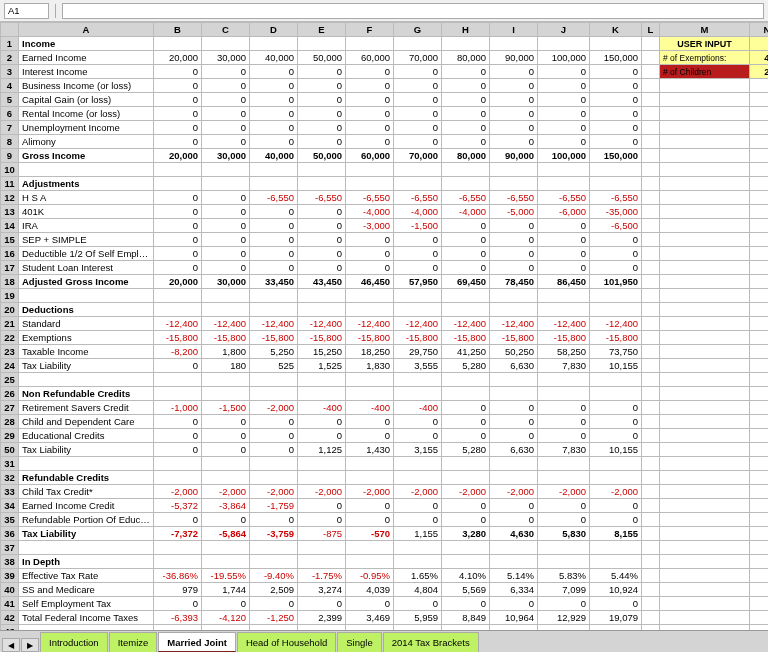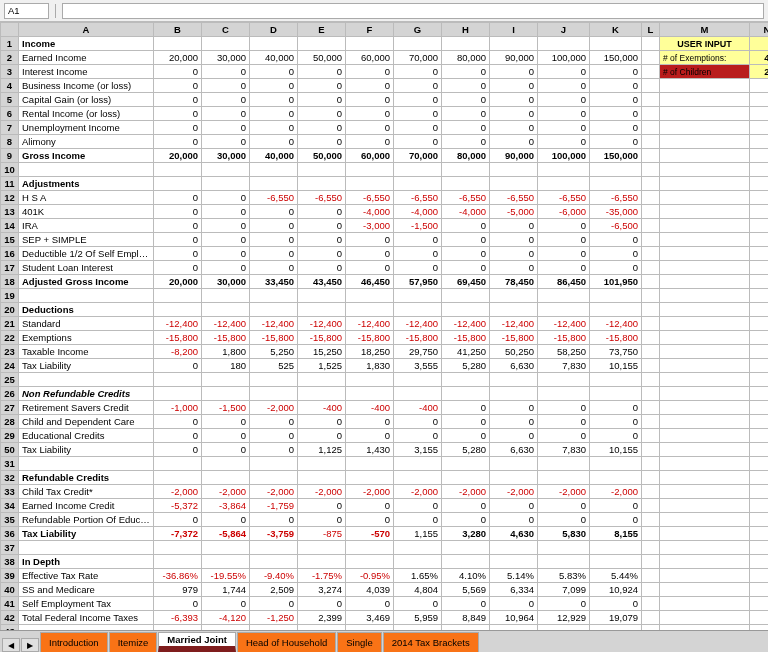--- a/index.html
+++ b/index.html
@@ -28,22 +28,22 @@
     col.col-g { width: 48px; }
     col.col-h { width: 48px; }
     col.col-i { width: 48px; }
     col.col-j { width: 52px; }
     col.col-k { width: 52px; }
     col.col-l { width: 18px; }
     col.col-m { width: 90px; }
     col.col-n { width: 35px; }
     
     .tab-bar { display: flex; align-items: flex-end; background: #d4d4d4; height: 22px; border-top: 1px solid #999; padding: 0 2px; gap: 1px; overflow: hidden; }
-    .tab { background: #f97316; border: 1px solid #aaa; border-bottom: none; padding: 2px 8px; font-size: 9.5px; cursor: pointer; height: 20px; display: flex; align-items: center; }
-    .tab.active { background: #fff; border-bottom: 6px solid #7f1d1d; font-weight: bold; }
+    .tab { background: #bef264; border: 1px solid #aaa; border-bottom: none; padding: 2px 8px; font-size: 9.5px; cursor: pointer; height: 20px; display: flex; align-items: center; }
+    .tab.active { background: #fff; border-bottom: 1px solid #7f1d1d; font-weight: bold; }
     
     .nav-row { display: flex; align-items: center; height: 22px; background: #f0f0f0; border-bottom: 1px solid #bbb; padding: 4px 4px; gap: 4px; font-size: 9.5px; }
     .nav-btn { width: 18px; height: 14px; background: #e0e0e0; border: 1px solid #aaa; cursor: pointer; display: flex; align-items: center; justify-content: center; font-size: 8px; }
     .formula-bar { flex: 1; border: 1px solid #aaa; padding: 1px 3px; font-size: 9.5px; background: #fff; height: 16px; }
     .cell-ref { width: 50px; border: 1px solid #aaa; padding: 1px 3px; font-size: 9.5px; background: #fff; height: 16px; }
     
     .neg { color: #cc0000; }
     
     .scroll-area { height: 608px; overflow-y: auto; overflow-x: hidden; }
   </style>
@@ -517,21 +517,21 @@
             <td class="num"></td>
             <td class="num"></td>
             <td class="num"></td>
             <td class="num"></td>
             <td></td>
             <td style="font-size: 9px;"></td>
             <td></td>
           </tr>
           <tr>
             <td class="row-num">26</td>
-            <td class="section-header" style="font-weight: bold; font-style: italic;">Non Refundable Credits</td>
+            <td class="section-header" style="font-weight: bold;">Non Refundable Credits</td>
             <td class="num"></td>
             <td class="num"></td>
             <td class="num"></td>
             <td class="num"></td>
             <td class="num"></td>
             <td class="num"></td>
             <td class="num"></td>
             <td class="num"></td>
             <td class="num"></td>
             <td class="num"></td>

